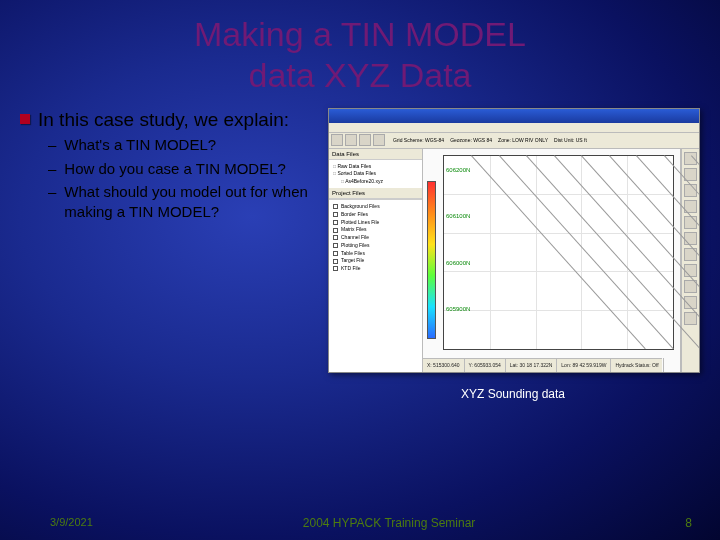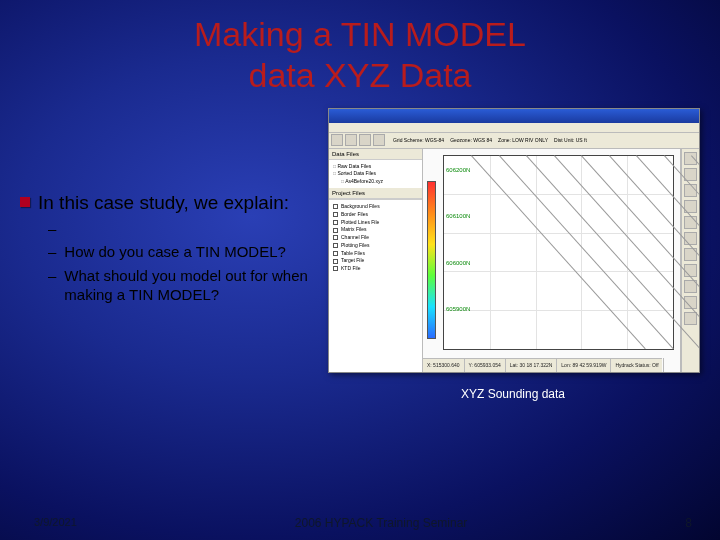--- a/index.html
+++ b/index.html
@@ -6,29 +6,28 @@
   html, body { width: 720px; height: 540px; overflow: hidden; }
   body {
     background: radial-gradient(ellipse at 35% 40%, #2a3fb5 0%, #1a2a8f 35%, #0a1160 70%, #020530 100%);
     font-family: Arial, Helvetica, sans-serif;
     color: #fff;
     position: relative;
   }
   .title {
     text-align: center;
     font-size: 34px;
-    color: #b91c1c;
+    color: #701a75;
     padding-top: 14px;
     line-height: 1.2;
     font-weight: 400;
   }
   .content {
     display: flex;
     padding: 12px 20px 0 20px;
-    align-items: center;
   }
   .left {
     width: 298px;
   }
   .right {
     width: 380px;
     padding-left: 10px;
   }
   .bullet-main {
     display: flex;
@@ -112,26 +111,26 @@
   .statusbar div { border-right:1px solid #bbb; padding:0 4px; line-height:14px; height:14px; white-space:nowrap;}
   .caption {
     text-align: center;
     color: #fff;
     font-size: 12px;
     margin-top: 14px;
   }
   .footer {
     position: absolute;
     bottom: 10px;
-    left: 0; right: 0;
+    left: 16px; right: 0;
     display: flex;
     justify-content: space-between;
     padding: 0 28px 0 34px;
     font-size: 12px;
-    color: #0f172a;
+    color: #4d7c0f;
   }
   .footer .date { font-size: 11px; }
   .footer .pnum { text-align: right; }
   .footer .mid { text-align:center; flex:1; }
 </style>
 </head>
 <body>
 
 <div class="title">
   <span>Making a TIN MODEL</span><br>
@@ -140,20 +139,21 @@
 
 <div class="content">
   <div class="left">
     <div class="bullet-main">
       <span class="sq"></span>
       <span>In this case study, we explain:</span>
     </div>
     <div class="sub">
       <div class="sub-item">
           <span class="dash">–</span>
+          <span>What's a TIN MODEL?</span>
         </div>
       <div class="sub-item">
           <span class="dash">–</span>
           <span>How do you case a TIN MODEL?</span>
         </div>
       <div class="sub-item">
           <span class="dash">–</span>
           <span>What should you model out for when making a TIN MODEL?</span>
         </div>
     </div>
@@ -270,15 +270,15 @@
             <div class="tool"></div>
         </div>
       </div>
     </div>
     <div class="caption">XYZ Sounding data</div>
   </div>
 </div>
 
 <div class="footer">
   <span class="date">3/9/2021</span>
-  <span class="mid">2006 HYPACK Training Seminar</span>
+  <span class="mid">2004 HYPACK Training Seminar</span>
   <span class="pnum">8</span>
 </div>
 
 </body></html>

